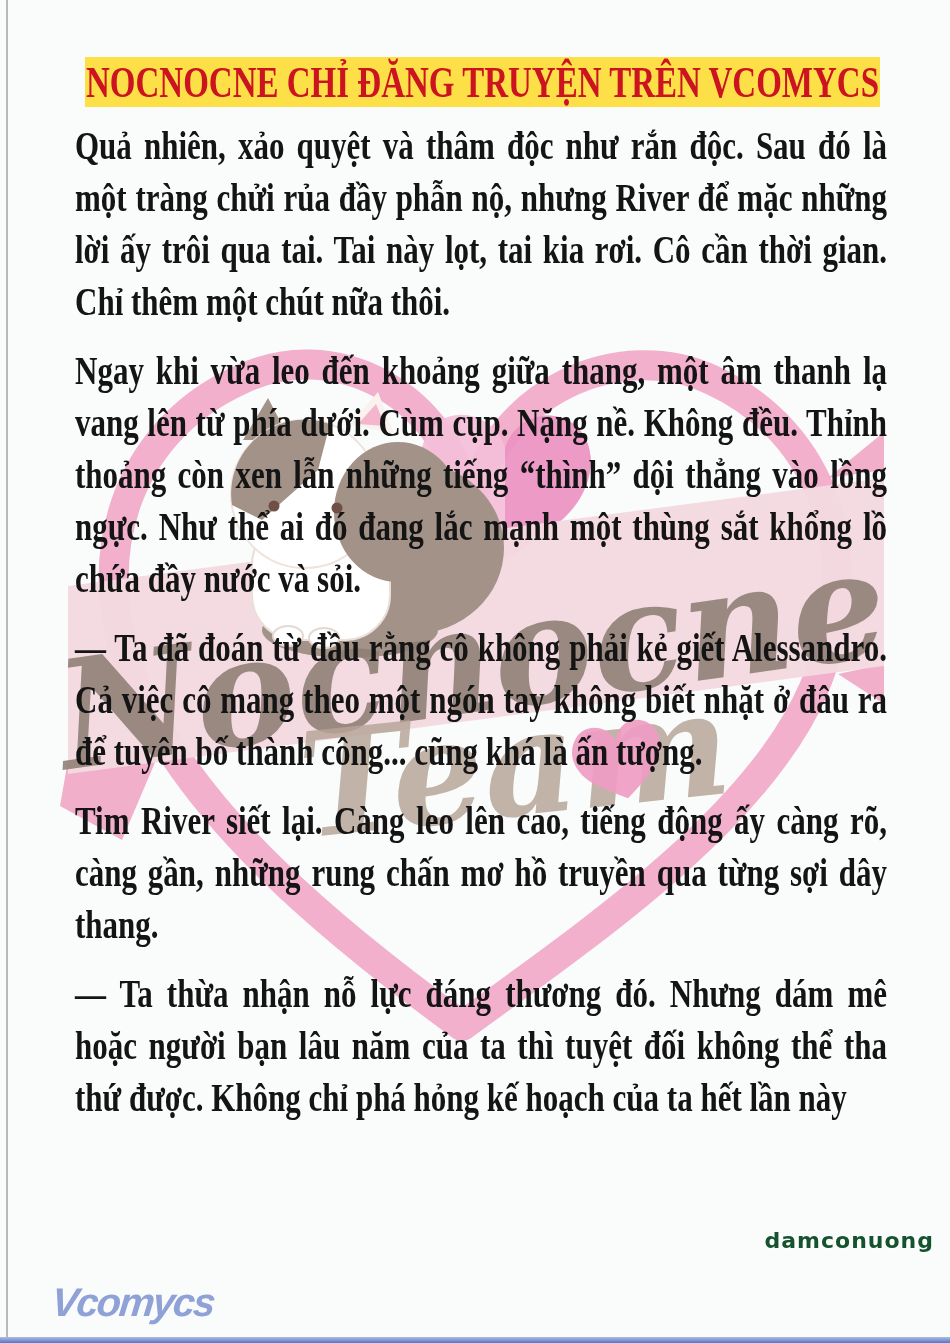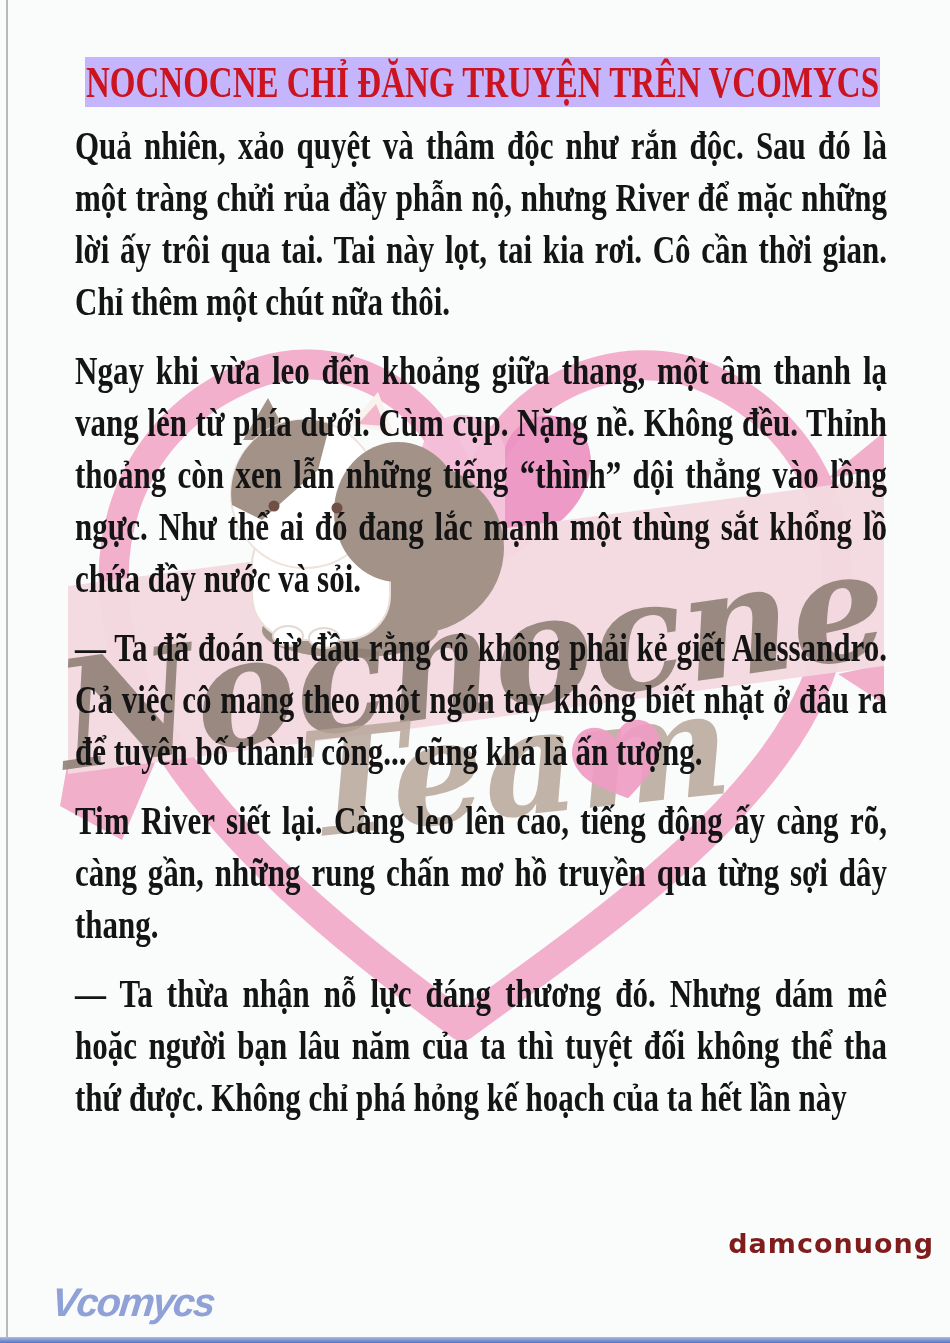--- a/index.html
+++ b/index.html
@@ -21,21 +21,21 @@
   .watermark{
     position:absolute;left:0;top:0;width:950px;height:1343px;
     z-index:1;
   }
   .wm-script{
     font-family:"DejaVu Serif","Liberation Serif",serif;
     font-style:italic;font-weight:bold;
   }
   .header-band{
     position:absolute;left:85px;top:57px;width:795px;height:50px;
-    background:#c4b5fd;
+    background:#fde047;
     display:flex;align-items:center;justify-content:center;
     z-index:3;
   }
   .header-text{
     font-family:"Liberation Serif","DejaVu Serif",serif;
     font-weight:bold;
     font-size:33px;
     color:#cb1420;
     white-space:nowrap;
     letter-spacing:0px;
@@ -63,22 +63,22 @@
     font-size:40px;
     letter-spacing:-2px;
     color:#8fa1d6;
     transform:skewX(-6deg);
     z-index:3;
   }
   .footer-credit{
     position:absolute;right:16px;top:1228px;
     font-family:"DejaVu Sans","Liberation Sans",sans-serif;
     font-weight:bold;
-    font-size:27px;
-    color:#7f1d1d;
+    font-size:22px;
+    color:#14532d;
     text-shadow:0 0 6px #ffffff,0 0 2px #ffffff;
     letter-spacing:1px;
     z-index:3;
   }
 </style>
 </head>
 <body>
 
 <div class="left-edge-line"></div>
 

